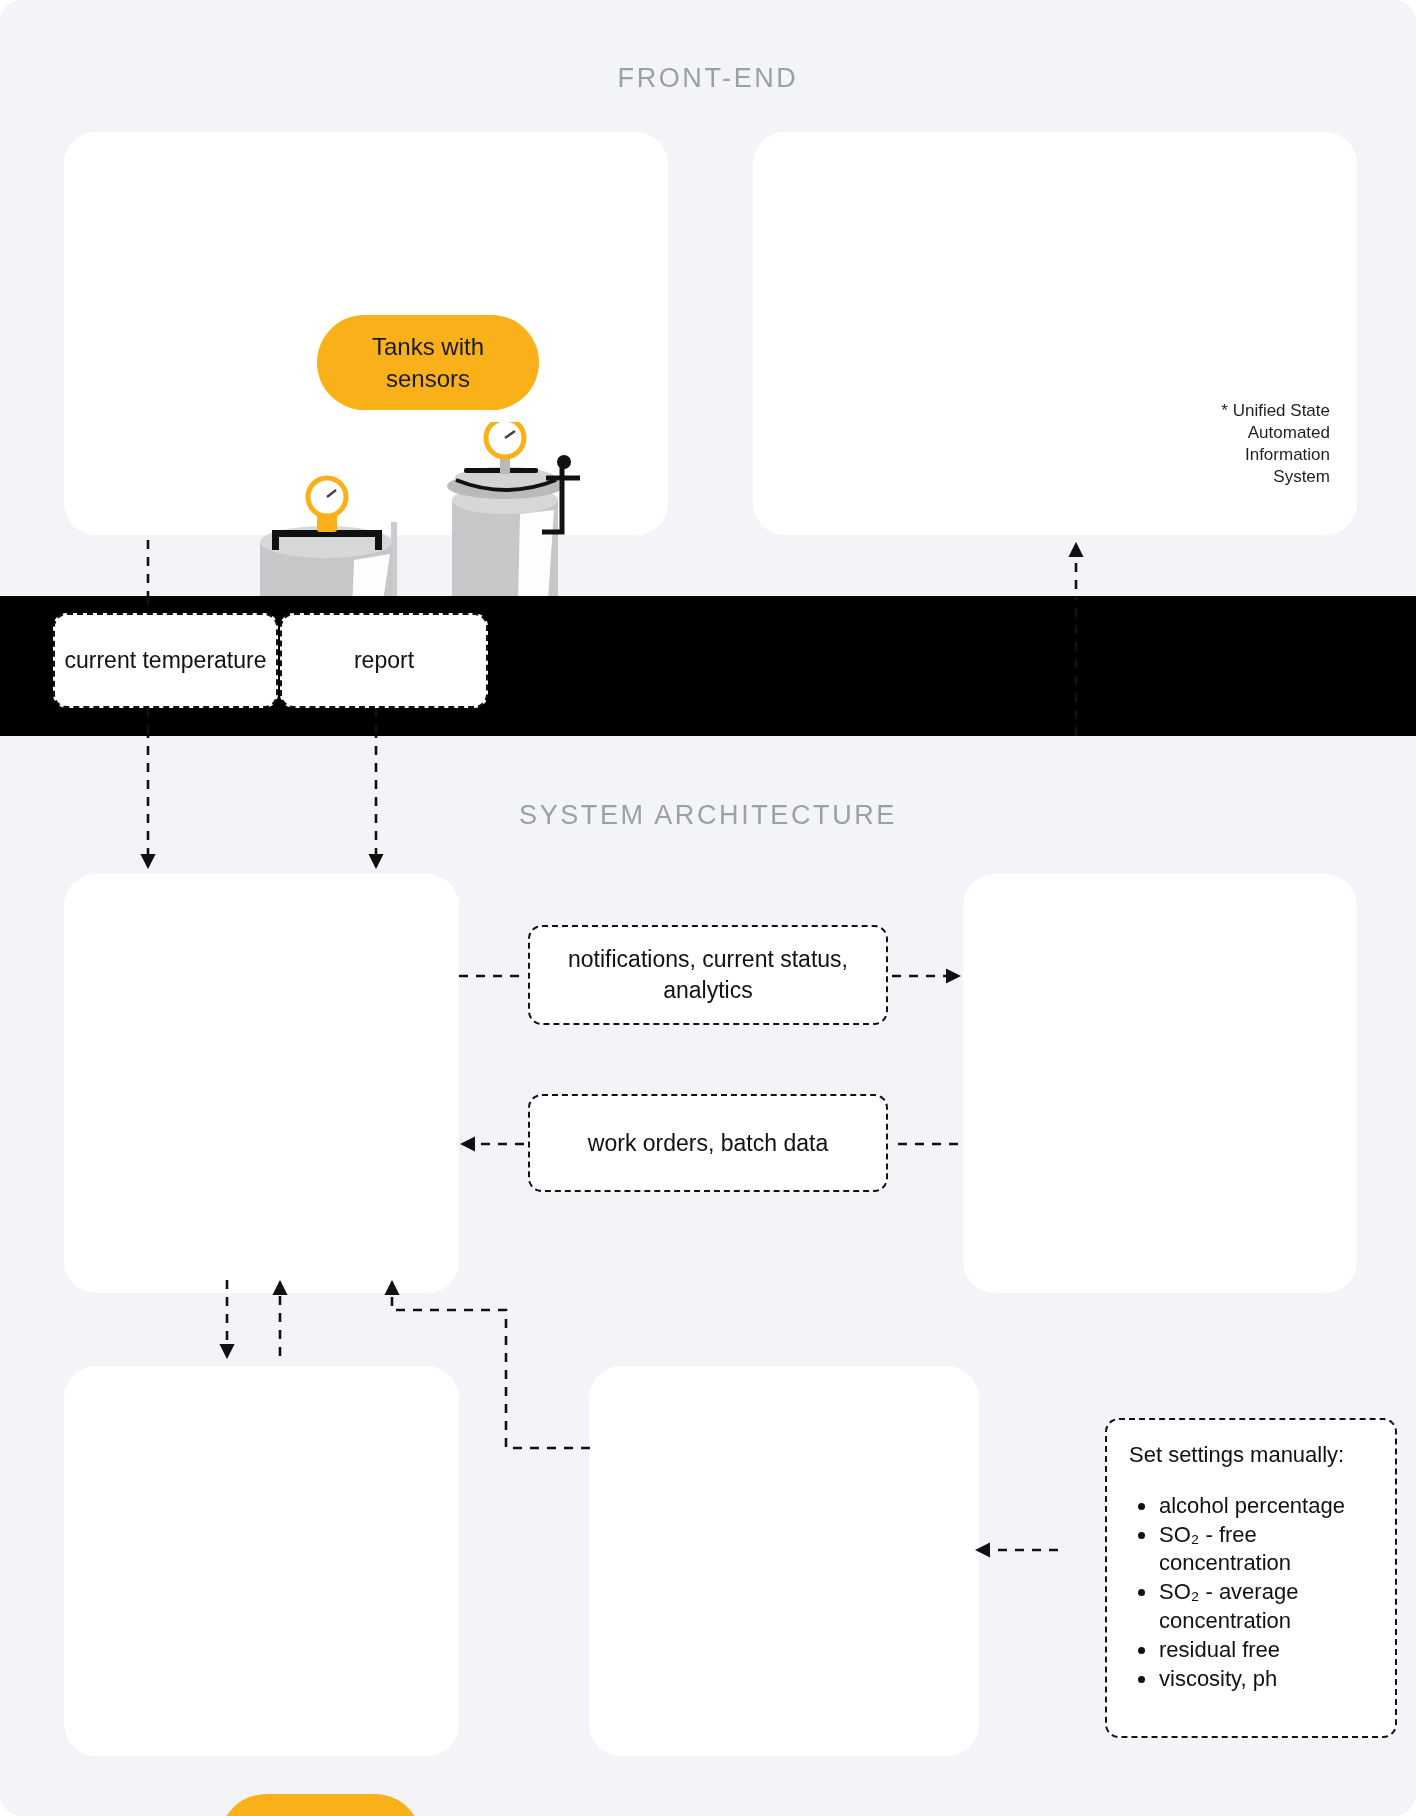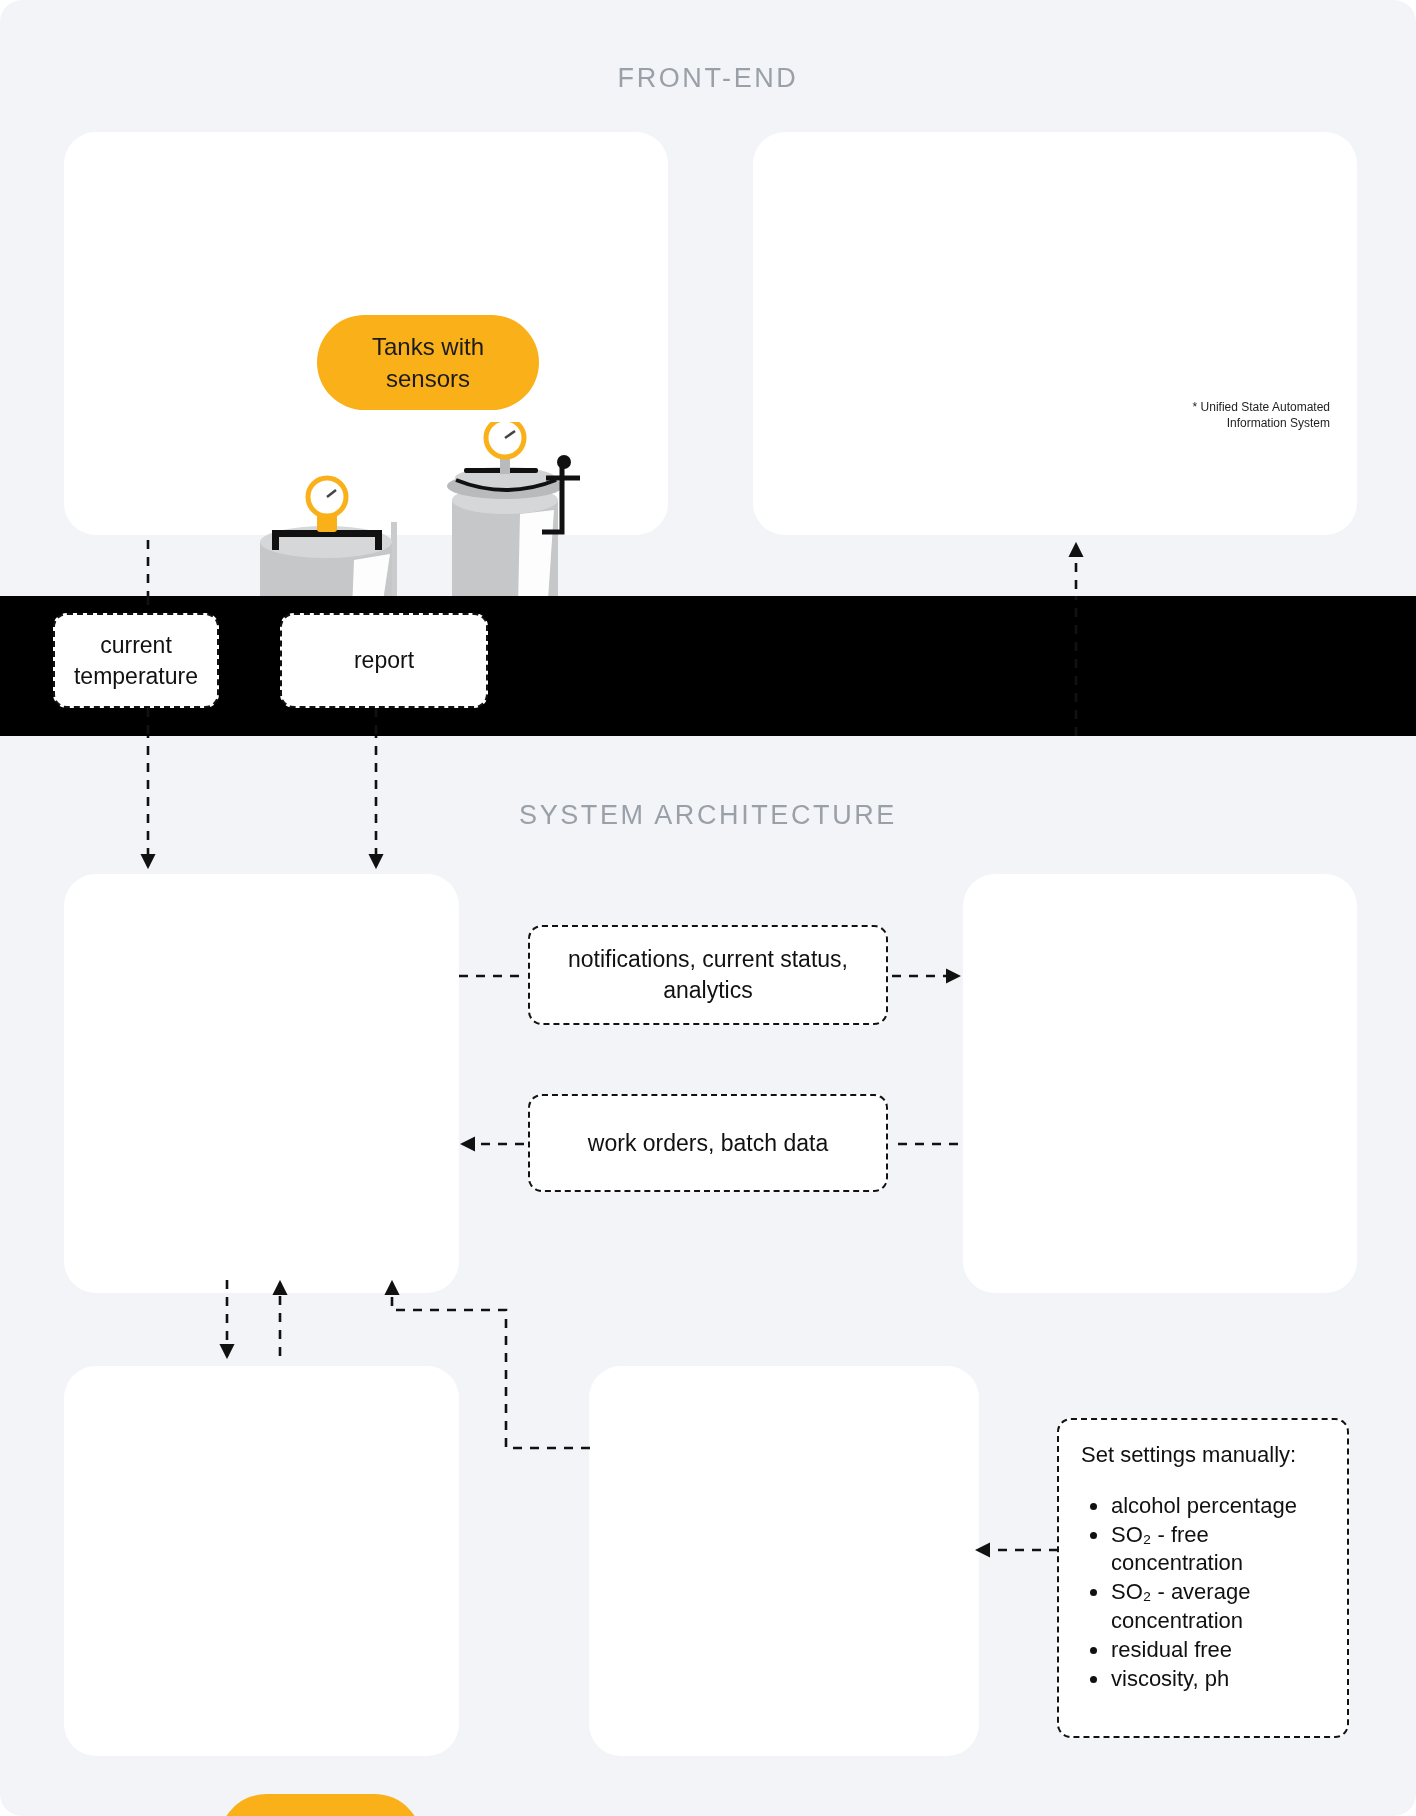--- a/index.html
+++ b/index.html
@@ -77,29 +77,29 @@
     border-radius: 14px;
     display: flex;
     align-items: center;
     justify-content: center;
     text-align: center;
     color: #111111;
     font-size: 23px;
     line-height: 1.33;
     z-index: 3;
   }
-  #db-current-temp { left: 53px;  top: 613px;  width: 166px; height: 95px; }
+  #db-current-temp { left: 53px;  top: 613px;  width: 225px; height: 95px; }
   #db-report       { left: 280px; top: 613px;  width: 208px; height: 95px; }
   #db-notif        { left: 528px; top: 925px;  width: 360px; height: 100px; }
   #db-work-orders  { left: 528px; top: 1094px; width: 360px; height: 98px; }
 
   
   #db-settings {
     position: absolute;
-    left: 1057px; top: 1418px;
+    left: 1105px; top: 1418px;
     width: 292px; height: 320px;
     background: #ffffff;
     border: 2.5px dashed #121212;
     border-radius: 14px;
     padding: 22px 20px 18px 22px;
     z-index: 3;
   }
   #db-settings .title {
     font-size: 22px;
     color: #111;
@@ -123,21 +123,21 @@
     border-radius: 50%;
     background: #111;
   }
 
   
   #usais-note {
     position: absolute;
     left: 1190px; top: 400px;
     width: 140px;
     text-align: right;
-    font-size: 12px;
+    font-size: 17px;
     line-height: 1.30;
     color: #1f1f1f;
   }
 
   
   #connectors {
     position: absolute;
     left: 0; top: 0;
     width: 1416px; height: 1816px;
     z-index: 1;

